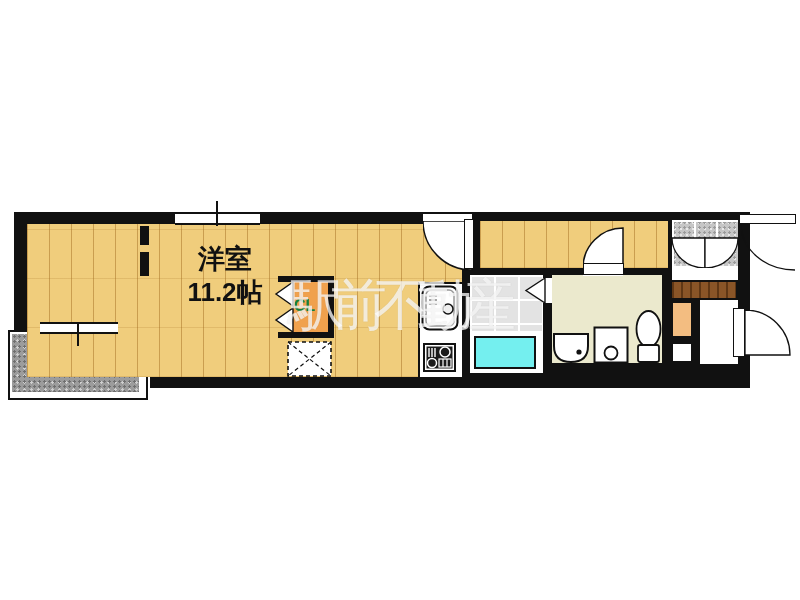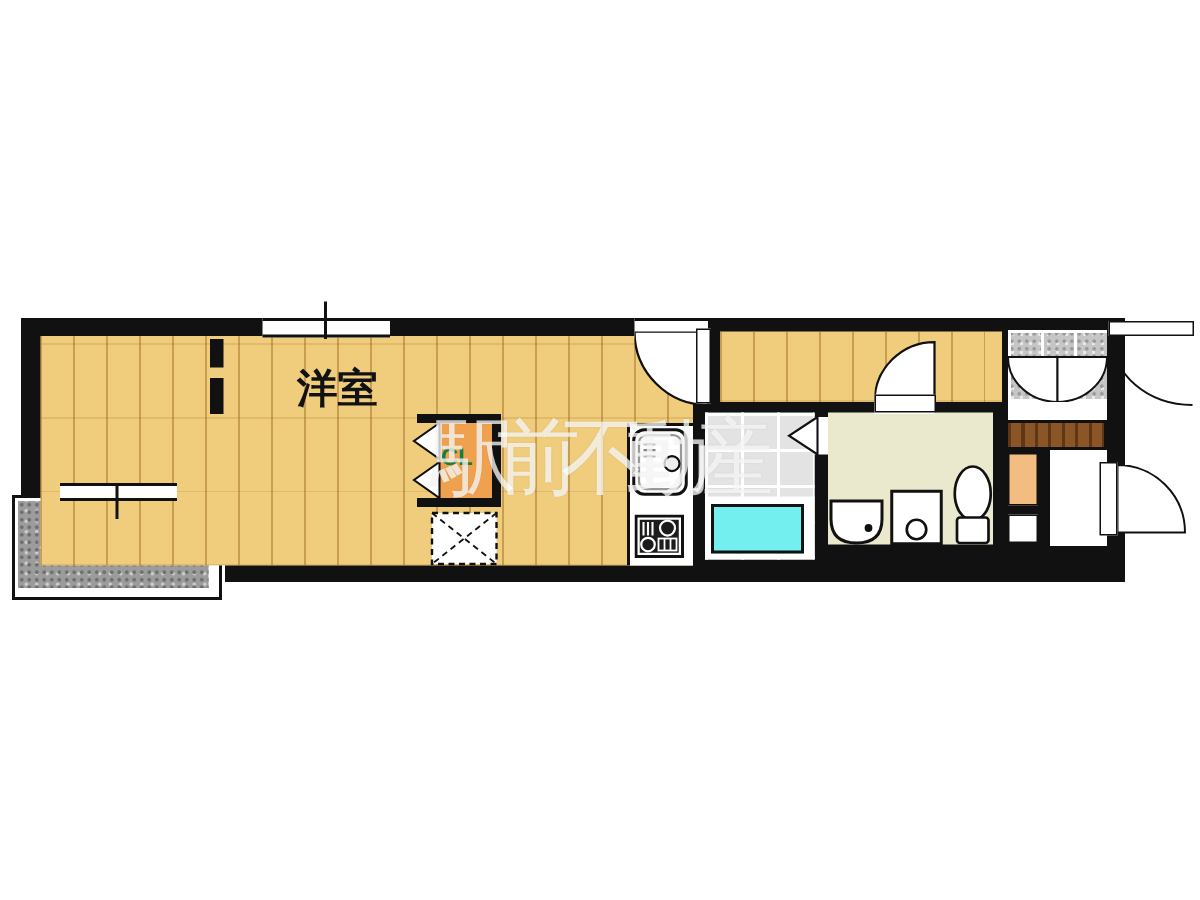--- a/index.html
+++ b/index.html
@@ -75,20 +75,21 @@
   <div class="abs base-wall" style="left:216px;top:201px;width:2px;height:25px;"></div>
 
   <div class="abs white" style="left:40px;top:322px;width:78px;height:12px;border-top:2px solid #111;border-bottom:2px solid #111;box-sizing:border-box;"></div>
   <div class="abs base-wall" style="left:77px;top:322px;width:2px;height:24px;"></div>
 
   <div class="abs base-wall" style="left:140px;top:226px;width:9px;height:19px;"></div>
   <div class="abs base-wall" style="left:140px;top:252px;width:9px;height:24px;"></div>
 
   <div class="abs txt" style="left:155px;top:243px;width:140px;text-align:center;font-size:27px;line-height:33px;">
     <div>洋室</div>
+    <div style="font-size:26px;">11.2帖</div>
   </div>
 
   <div class="abs base-wall" style="left:278px;top:276px;width:56px;height:6px;"></div>
   <div class="abs base-wall" style="left:328px;top:276px;width:6px;height:62px;"></div>
   <div class="abs base-wall" style="left:278px;top:332px;width:56px;height:6px;"></div>
   <div class="abs orange" style="left:292px;top:282px;width:36px;height:50px;"></div>
   <svg class="abs" style="left:274px;top:281px;" width="20" height="52" viewBox="0 0 20 52">
     <polygon points="19,1 2,13 19,25" fill="#fff" stroke="#111" stroke-width="1.4"></polygon>
     <polygon points="19,27 2,39 19,51" fill="#fff" stroke="#111" stroke-width="1.4"></polygon>
   </svg>

